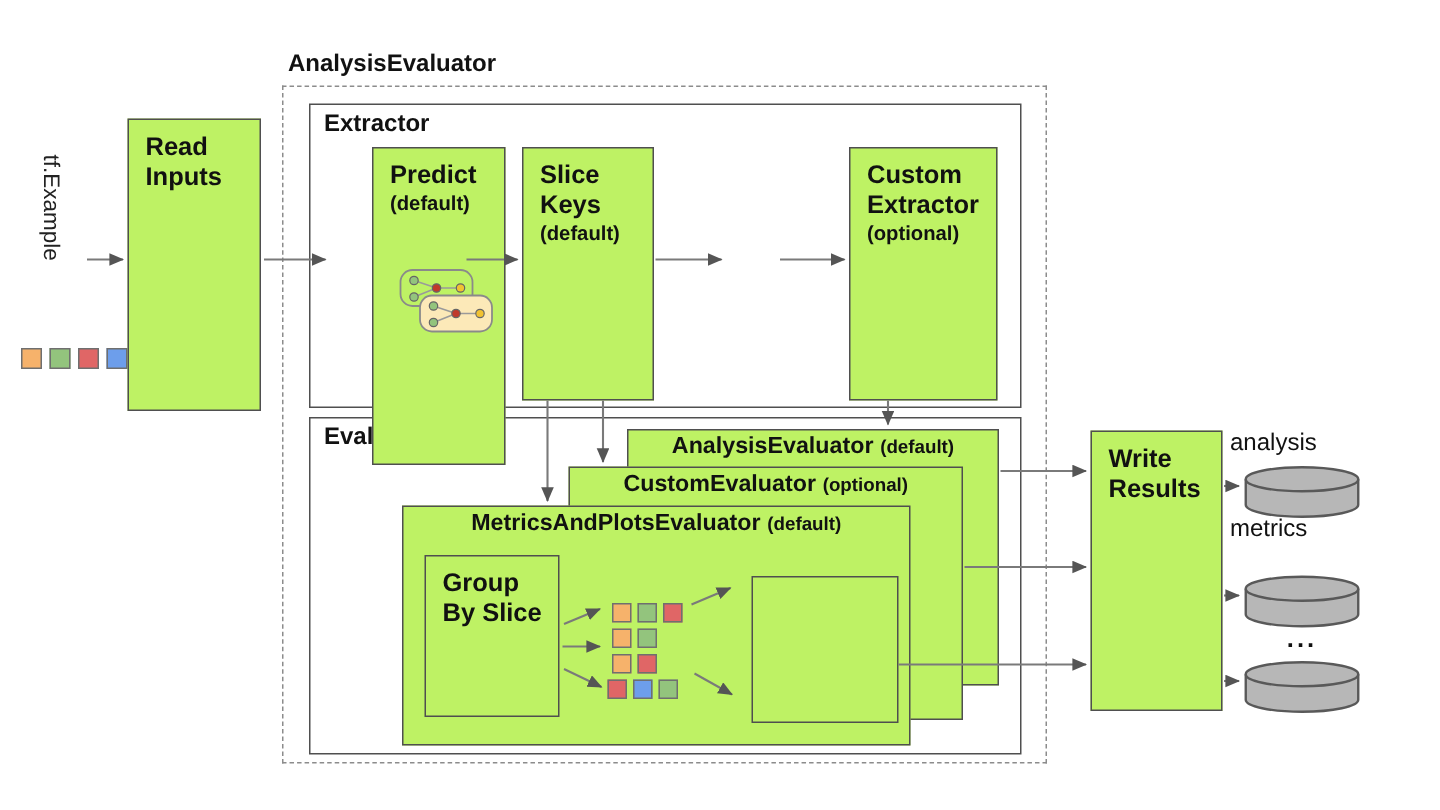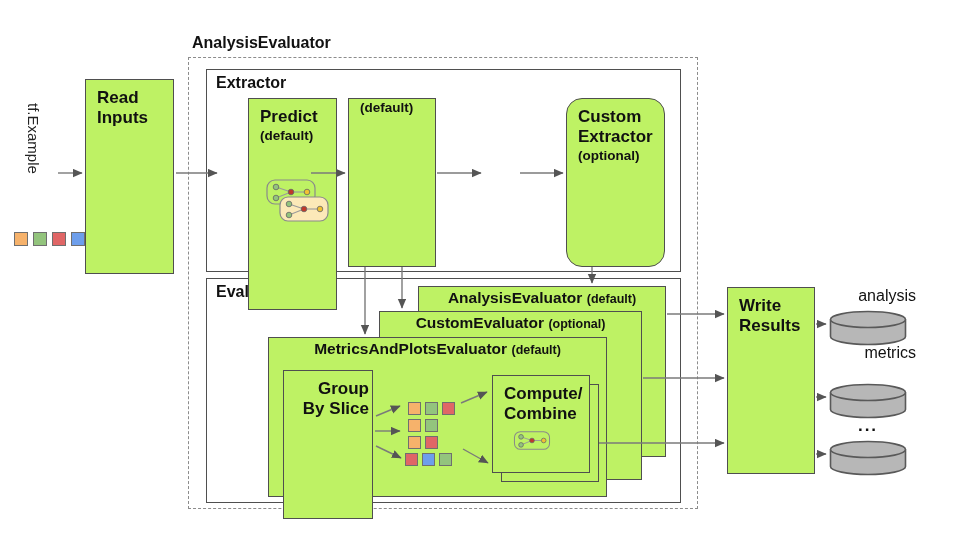--- a/index.html
+++ b/index.html
@@ -14,21 +14,21 @@
   .box-title{font-weight:bold;font-size:17px;line-height:1.18;padding:8px 3px 0 11px;}
   .box-sub{font-weight:bold;font-size:13.5px;line-height:1.2;padding:1px 3px 0 11px;}
   .stack-label{text-align:center;padding-top:2px;white-space:nowrap;}
   .stack-title{font-weight:bold;font-size:15.5px;}
   .stack-sub{font-weight:bold;font-size:12.5px;}
   .vlabel{writing-mode:vertical-rl;font-size:15px;color:#222;}
   .sqrow{display:flex;gap:4px;margin-bottom:4px;}
   .sq{width:13px;height:13px;border:1.5px solid #6f6f6f;box-sizing:border-box;}
   .sq.big{width:14px;height:14px;}
   .legend{display:flex;gap:5px;}
-  .out-label{font-size:16px;text-align:right;}
+  .out-label{font-size:16px;text-align:left;}
   .dots{font-weight:bold;font-size:17px;letter-spacing:2px;text-align:center;}
   #arrow-svg{position:absolute;left:0;top:0;z-index:40;pointer-events:none;}
   #arrow-svg line{stroke:#7a7a7a;stroke-width:1.4;}
   .z1{z-index:1}.z2{z-index:2}.z3{z-index:3}.z4{z-index:4}.z5{z-index:5}.z6{z-index:6}
 </style>
 </head>
 <body>
 
 <div id="canvas">
 
@@ -70,26 +70,27 @@
       <line x1="10" y1="19" x2="25" y2="13" stroke="#9a9a9a" stroke-width="1.1"></line>
       <line x1="25" y1="13" x2="41" y2="13" stroke="#9a9a9a" stroke-width="1.1"></line>
       <circle cx="10" cy="8" r="2.8" fill="#93C47D" stroke="#666" stroke-width="0.8"></circle>
       <circle cx="10" cy="19" r="2.8" fill="#93C47D" stroke="#666" stroke-width="0.8"></circle>
       <circle cx="25" cy="13" r="2.8" fill="#C0392B" stroke="#666" stroke-width="0.8"></circle>
       <circle cx="41" cy="13" r="2.8" fill="#F1C232" stroke="#666" stroke-width="0.8"></circle>
     </svg>
   </div>
 
   <div class="abs tan z5" style="left:348px;top:98px;width:88px;height:169px;">
+    <div class="box-title">Slice Keys</div>
     <div class="box-sub">(default)</div>
   </div>
 
   <div class="abs dots" style="left:487px;top:161px;width:30px;">...</div>
 
-  <div class="abs tan z5" style="left:566px;top:98px;width:99px;height:169px;border-radius:16px;">
+  <div class="abs tan z5" style="left:566px;top:98px;width:99px;height:169px;">
     <div class="box-title">Custom Extractor</div>
     <div class="box-sub">(optional)</div>
   </div>
 
   <div class="abs container z1" style="left:206px;top:278px;width:475px;height:225px;">
     <div class="container-label">Evaluators</div>
   </div>
 
   <div class="abs tan z2" style="left:418px;top:286px;width:248px;height:171px;">
     <div class="stack-label">
@@ -105,21 +106,21 @@
     </div>
   </div>
 
   <div class="abs tan z4" style="left:268px;top:337px;width:339px;height:160px;">
     <div class="stack-label">
       <span class="stack-title">MetricsAndPlotsEvaluator</span>
       <span class="stack-sub">(default)</span>
     </div>
   </div>
 
-  <div class="abs tan z5" style="left:283px;top:370px;width:90px;height:149px;text-align:right;">
+  <div class="abs tan z5" style="left:283px;top:370px;width:90px;height:108px;">
     <div class="box-title">Group By Slice</div>
   </div>
 
   <div class="abs z5" style="left:408px;top:402px;">
       <div class="sqrow">
         <div class="sq" style="background: rgb(246, 178, 107);"></div>
         <div class="sq" style="background: rgb(147, 196, 125);"></div>
         <div class="sq" style="background: rgb(224, 102, 102);"></div>
       </div>
       <div class="sqrow">
@@ -131,34 +132,20 @@
         <div class="sq" style="background: rgb(224, 102, 102);"></div>
       </div>
       <div class="sqrow" style="margin-left: -3px;">
         <div class="sq" style="background: rgb(224, 102, 102);"></div>
         <div class="sq" style="background: rgb(109, 158, 235);"></div>
         <div class="sq" style="background: rgb(147, 196, 125);"></div>
       </div>
     </div>
 
   <div class="abs tan z5" style="left:501px;top:384px;width:98px;height:98px;"></div>
-  <div class="abs tan z6" style="left:492px;top:375px;width:98px;height:98px;">
-    <div class="box-title">Compute/</div>
-    <div class="box-title" style="padding-top:0;">Combine</div>
-    <svg class="abs" style="left:20px;top:55px;" width="38" height="19" viewBox="0 0 50 26">
-      <rect x="1" y="1" width="48" height="24" rx="8" fill="none" stroke="#8a8a8a" stroke-width="1.4"></rect>
-      <line x1="10" y1="8" x2="25" y2="13" stroke="#9a9a9a" stroke-width="1.3"></line>
-      <line x1="10" y1="19" x2="25" y2="13" stroke="#9a9a9a" stroke-width="1.3"></line>
-      <line x1="25" y1="13" x2="41" y2="13" stroke="#9a9a9a" stroke-width="1.3"></line>
-      <circle cx="10" cy="8" r="3.2" fill="#93C47D" stroke="#666" stroke-width="1"></circle>
-      <circle cx="10" cy="19" r="3.2" fill="#93C47D" stroke="#666" stroke-width="1"></circle>
-      <circle cx="25" cy="13" r="3.2" fill="#C0392B" stroke="#666" stroke-width="1"></circle>
-      <circle cx="41" cy="13" r="3.2" fill="#F1C232" stroke="#666" stroke-width="1"></circle>
-    </svg>
-  </div>
 
   <div class="abs tan z5" style="left:727px;top:287px;width:88px;height:187px;">
     <div class="box-title">Write Results</div>
   </div>
 
   <div class="abs out-label" style="left:820px;top:287px;width:96px;">analysis</div>
   <svg class="abs" style="left:829px;top:310px;" width="78" height="36" viewBox="0 0 78 36">
     <path d="M1.5,9.5 L1.5,26.5 A37.5,8 0 0 0 76.5,26.5 L76.5,9.5" fill="#B7B7B7" stroke="#595959" stroke-width="1.6"></path>
     <ellipse cx="39" cy="9.5" rx="37.5" ry="8" fill="#B7B7B7" stroke="#595959" stroke-width="1.6"></ellipse>
   </svg>

